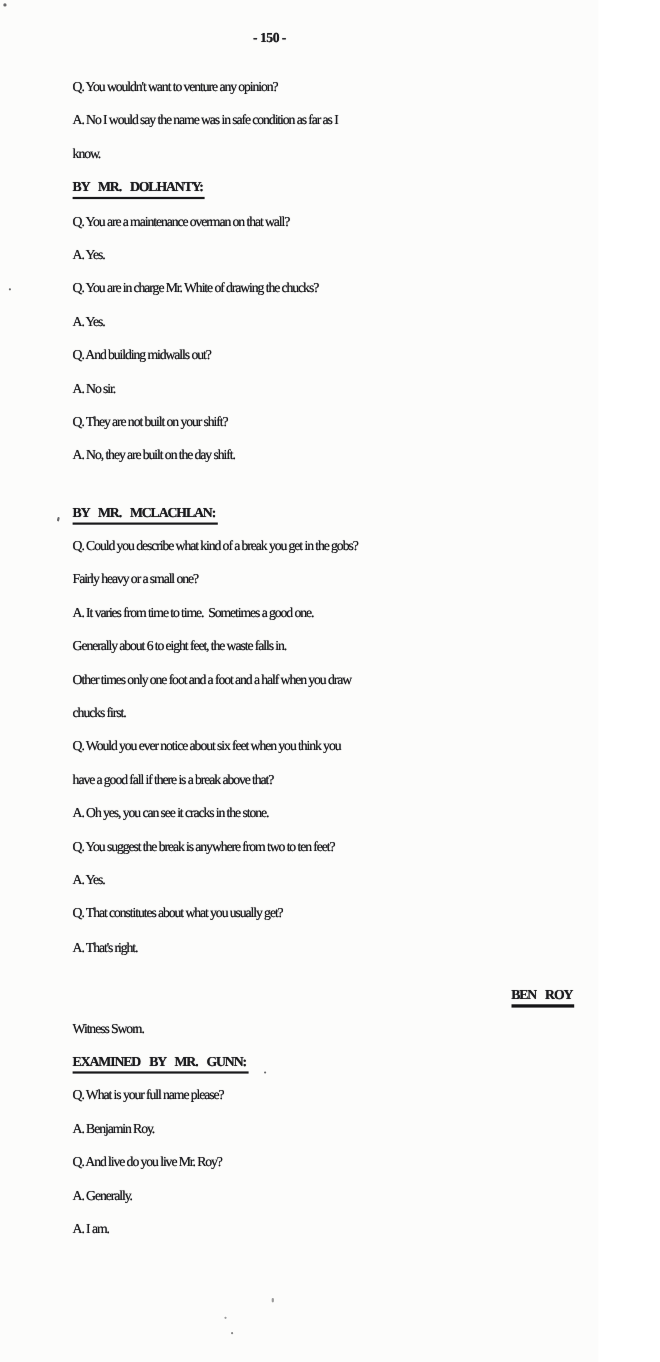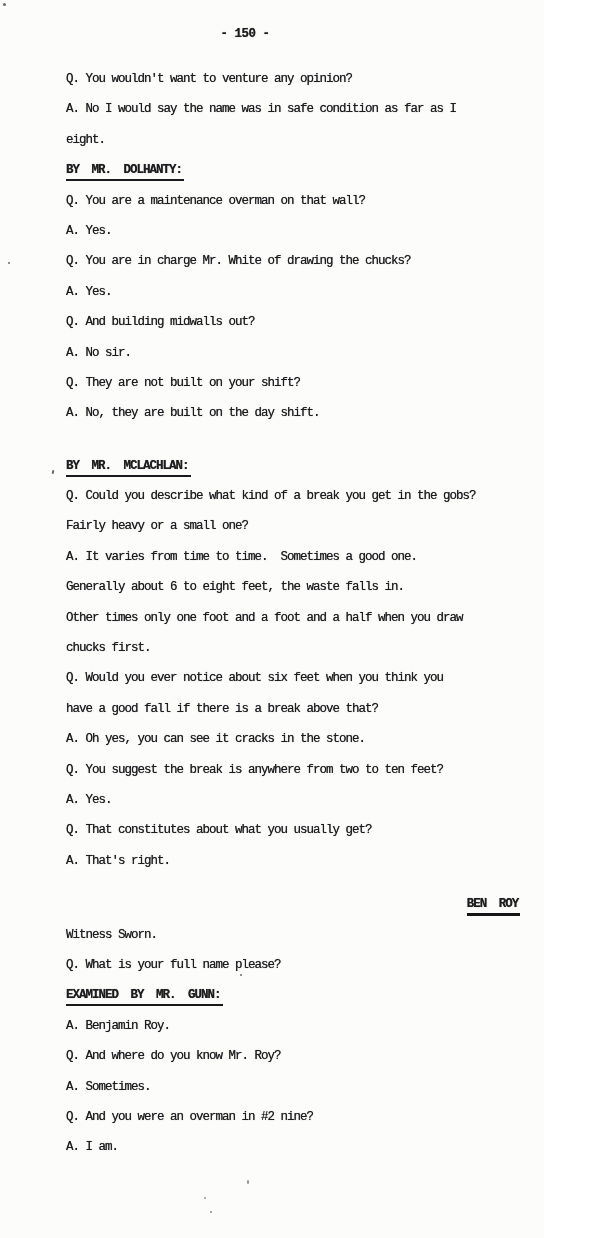--- a/index.html
+++ b/index.html
@@ -1,21 +1,21 @@
 <!DOCTYPE html>
 <html><head>
 <meta charset="utf-8">
 <style>
   html,body { margin:0; padding:0; }
   .page {
     position:relative;
     width:544px; height:1238px;
     background:var(--paper,#fcfcfb);
     overflow:hidden;
-    font-family:Liberation Mono, monospace;
+    font-family:Liberation Serif, serif;
     color:var(--ink,#1d1d20);
   }
   .page-number {
     position:absolute; top:27px; left:0; width:100%;
     text-align:center;
     transform:translateX(-27px);
     font-size:12.5px; letter-spacing:-0.5px; font-weight:600;
     text-shadow:0 0 0.7px rgba(25,25,28,0.85);
   }
   .transcript-body {
@@ -41,21 +41,21 @@
 </style>
 </head>
 <body>
 
 <div class="page" style="--ink: #1d1d20; --paper: #fcfcfb;">
   <div class="page-number">- 150 -</div>
 
   <div class="transcript-body">
       <div class="line question">Q. You wouldn't want to venture any opinion?</div>
       <div class="line answer">A. No I would say the name was in safe condition as far as I</div>
-      <div class="line continuation">eight.</div>
+      <div class="line continuation">know.</div>
       <div class="line heading"><span class="underlined">BY MR. DOLHANTY:</span></div>
       <div class="line question">Q. You are a maintenance overman on that wall?</div>
       <div class="line answer">A. Yes.</div>
       <div class="line question">Q. You are in charge Mr. White of drawing the chucks?</div>
       <div class="line answer">A. Yes.</div>
       <div class="line question">Q. And building midwalls out?</div>
       <div class="line answer">A. No sir.</div>
       <div class="line question">Q. They are not built on your shift?</div>
       <div class="line answer">A. No, they are built on the day shift.</div>
       <div class="line heading gap-before"><span class="underlined">BY MR. MCLACHLAN:</span></div>
@@ -67,26 +67,25 @@
       <div class="line continuation">chucks first.</div>
       <div class="line question">Q. Would you ever notice about six feet when you think you</div>
       <div class="line continuation">have a good fall if there is a break above that?</div>
       <div class="line answer">A. Oh yes, you can see it cracks in the stone.</div>
       <div class="line question">Q. You suggest the break is anywhere from two to ten feet?</div>
       <div class="line answer">A. Yes.</div>
       <div class="line question">Q. That constitutes about what you usually get?</div>
       <div class="line answer">A. That's right.</div>
       <div class="line witness-name gap-before"><span class="underlined">BEN ROY</span></div>
       <div class="line statement">Witness Sworn.</div>
+      <div class="line heading"><span class="underlined">EXAMINED BY MR. GUNN:</span></div>
       <div class="line question">Q. What is your full name please?</div>
-      <div class="line heading"><span class="underlined">EXAMINED BY MR. GUNN:</span></div>
       <div class="line answer">A. Benjamin Roy.</div>
-      <div class="line question">Q. And where do you know Mr. Roy?</div>
-      <div class="line answer">A. Sometimes.</div>
-      <div class="line question">Q. And you were an overman in #2 nine?</div>
+      <div class="line question">Q. And live do you live Mr. Roy?</div>
+      <div class="line answer">A. Generally.</div>
       <div class="line answer">A. I am.</div>
     </div>
 
   <div class="speck" style="left:3px;top:3px;width:3px;height:3px;"></div>
   <div class="speck" style="left:8px;top:262px;width:2px;height:2px;"></div>
   <div class="speck" style="left:52px;top:470px;width:2px;height:4px;border-radius:1px;transform:rotate(12deg);"></div>
   <div class="speck" style="left:240px;top:974px;width:2px;height:2px;"></div>
   <div class="speck" style="left:247px;top:1180px;width:2px;height:4px;border-radius:1px;opacity:0.5;"></div>
   <div class="speck" style="left:204px;top:1197px;width:2px;height:2px;opacity:0.5;"></div>
   <div class="speck" style="left:210px;top:1211px;width:2px;height:2px;opacity:0.6;"></div>

